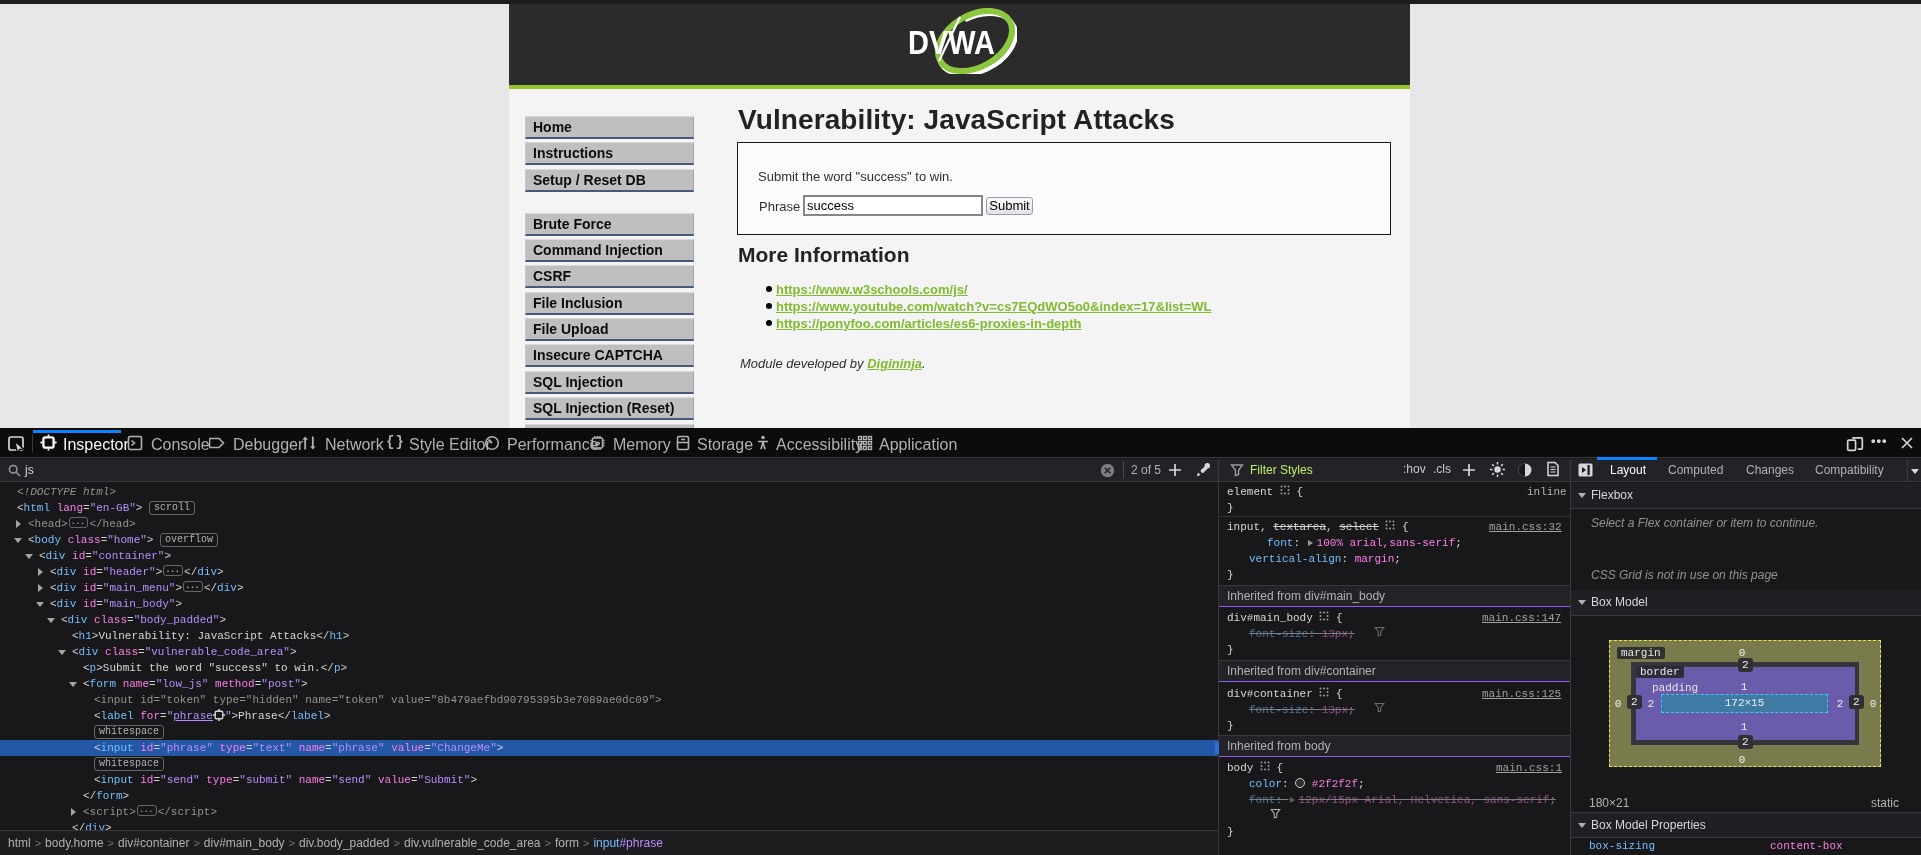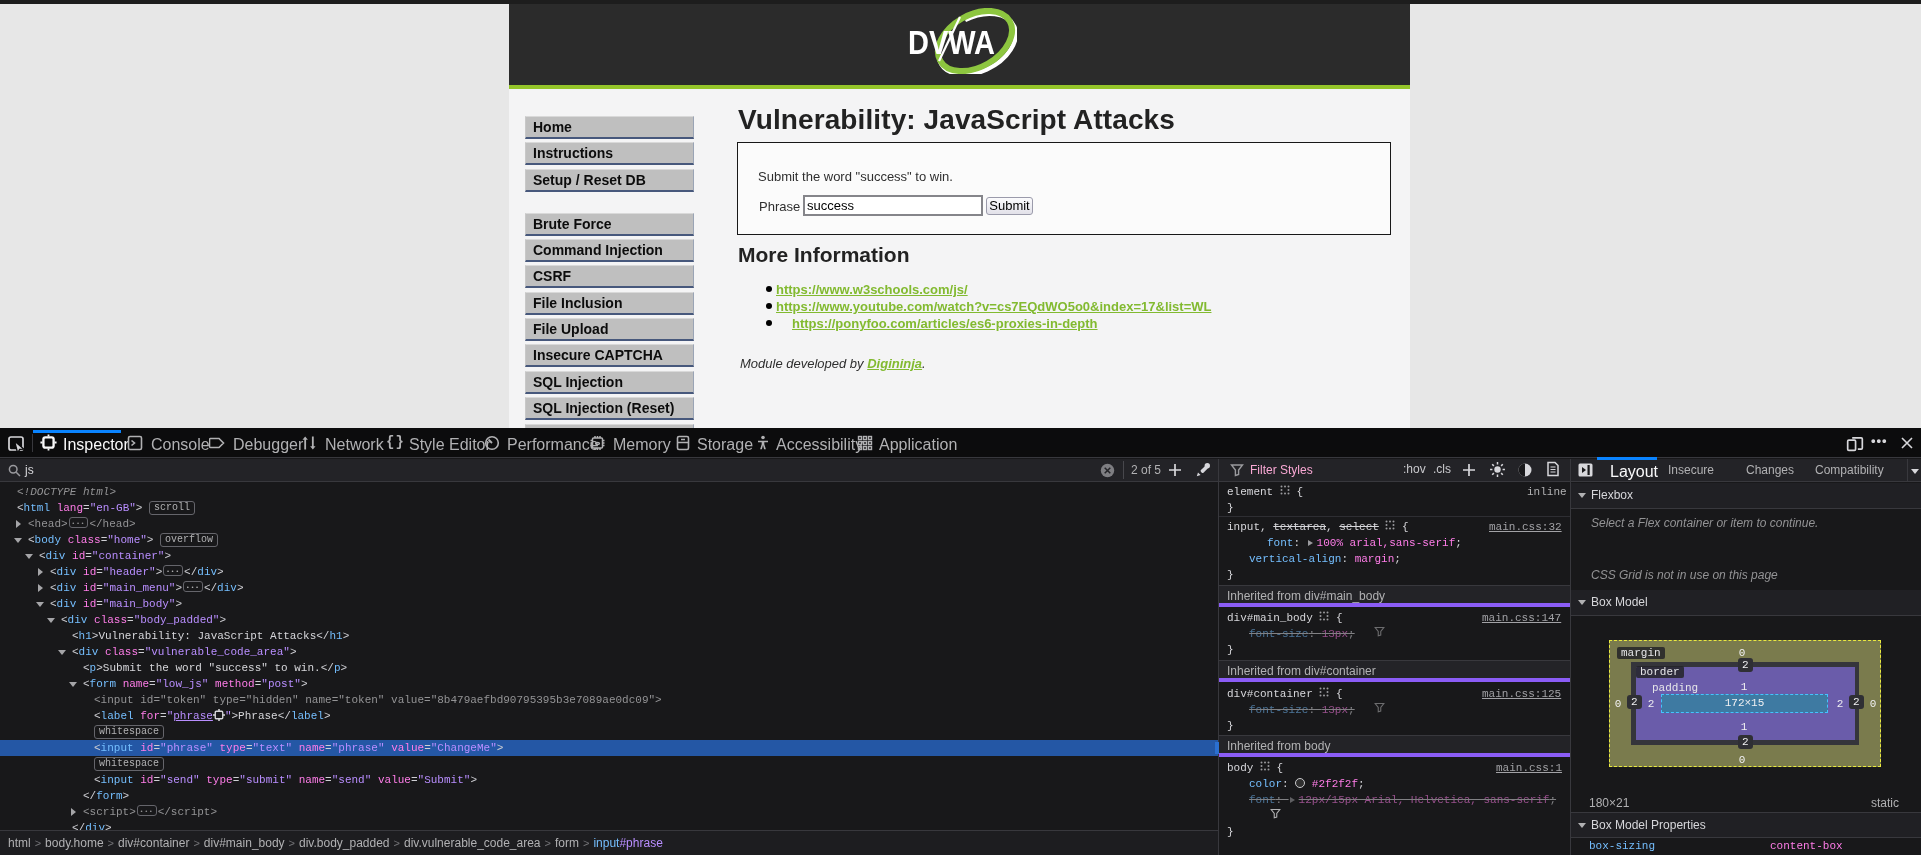--- a/index.html
+++ b/index.html
@@ -31,21 +31,21 @@
 .ml{position:absolute;left:0;width:1218px;height:16px;font-family:"Liberation Mono",monospace;font-size:11px;line-height:16px;white-space:pre;color:#cfcfd4}
 .t{color:#75bfff}.a{color:#ff7de9}.v{color:#b98eff}.dim,.dim *{color:#939395!important}
 .txt{color:#d7d7db}
 .bdg{display:inline-block;border:1px solid #65656b;border-radius:3px;padding:0 4px;color:#b1b1b3;font-size:10px;line-height:12px;height:14px;vertical-align:1px}
 .tri-d{position:absolute;width:0;height:0;border-left:4px solid transparent;border-right:4px solid transparent;border-top:5px solid #a5a5a8;margin-top:6px}
 .tri-r{position:absolute;width:0;height:0;border-top:4px solid transparent;border-bottom:4px solid transparent;border-left:5px solid #a5a5a8;margin-top:4px}
 #bcrumb{left:0;top:402px;width:1218px;height:25px;background:#1d1d20;border-top:1px solid #38383d;line-height:24px;white-space:nowrap}
 .bc{color:#b1b1b3;font-size:12px}.bsep{color:#737377;font-size:11px;padding:0 4px}
 
 .rline{position:absolute;font-family:"Liberation Mono",monospace;font-size:11px;line-height:16px;white-space:pre;color:#d7d7db}
-.rhdr{position:absolute;left:1219px;width:351px;height:22px;background:#232327;border-top:1px solid #38383d;border-bottom:4px solid #8b5cf6;color:#b1b1b3;font-size:12px;line-height:21px;padding-left:8px}
+.rhdr{position:absolute;left:1219px;width:351px;height:22px;background:#232327;border-top:1px solid #38383d;border-bottom:1px solid #8b5cf6;color:#b1b1b3;font-size:12px;line-height:21px;padding-left:8px}
 .pn{color:#75bfff}.pv{color:#ff7de9}
 .csslink{position:absolute;color:#a2a2a6;text-decoration:underline;font-family:"Liberation Mono",monospace;font-size:11px;line-height:16px}
 .strike{text-decoration:line-through}
 .dimp{opacity:.55}
 
 .lhdr{position:absolute;left:1571px;width:350px;height:26px;background:#202024;border-bottom:1px solid #38383d;color:#d7d7db;font-size:12px;line-height:25px;padding-left:20px}
 .lnote{position:absolute;left:1591px;color:#939395;font-style:italic;font-size:12px}
 .sel{background:#2457a5}
 .edots{font-size:6px;letter-spacing:1px;line-height:11px;height:11px;padding:0 2px;vertical-align:2px;margin:0 1px}
 .exp{display:inline-block;width:0;height:0;border-top:3px solid transparent;border-bottom:3px solid transparent;border-left:5px solid #9a9a9e;margin:0 4px 0 1px}
@@ -82,21 +82,21 @@
 <h1 class="vt">Vulnerability: JavaScript Attacks</h1>
 <div class="abs" id="fbox"></div>
 <div class="abs" style="left:758px;top:169px;font-size:13px;color:#2f2f2f">Submit the word "success" to win.</div>
 <div class="abs" style="left:759px;top:199px;font-size:13px;color:#2f2f2f">Phrase</div>
 <div class="abs" style="left:803px;top:195px;width:180px;height:21px;background:#fff;border:2px solid #85858a;padding:1px 2px;font-size:13px;color:#000;line-height:15px">success</div>
 <div class="abs" style="left:986px;top:197px;width:47px;height:18px;background:linear-gradient(#fbfbfd,#e2e1e9);border:1px solid #9b9bab;border-radius:3px;font-size:13px;color:#000;text-align:center;line-height:16px">Submit</div>
 <h2 class="mi">More Information</h2>
 <ul class="abs" style="left:740px;top:280px;list-style:none">
  <li style="height:17px"><span style="position:absolute;left:26px;top:6px;width:6px;height:6px;border-radius:50%;background:#000"></span><span class="lnk" style="margin-left:36px">https://www.w3schools.com/js/</span></li>
  <li style="height:17px"><span style="position:absolute;left:26px;top:23px;width:6px;height:6px;border-radius:50%;background:#000"></span><span class="lnk" style="margin-left:36px">https://www.youtube.com/watch?v=cs7EQdWO5o0&amp;index=17&amp;list=WL</span></li>
- <li style="height:17px"><span style="position:absolute;left:26px;top:40px;width:6px;height:6px;border-radius:50%;background:#000"></span><span class="lnk" style="margin-left:52px">https://ponyfoo.com/articles/es6-proxies-in-depth</span></li>
+ <li style="height:17px"><span style="position:absolute;left:26px;top:40px;width:6px;height:6px;border-radius:50%;background:#000"></span><span class="lnk" style="margin-left:36px">https://ponyfoo.com/articles/es6-proxies-in-depth</span></li>
 </ul>
 <div class="abs" style="left:740px;top:356px;font-size:13px;font-style:italic;color:#2f2f2f">Module developed by <span class="lnk" style="font-style:italic">Digininja</span>.</div>
 <div class="abs" id="dt">
 <div class="abs" id="dtbar"></div>
 <div class="abs" style="left:33px;top:2px;width:88px;height:3px;background:#0a84ff"></div>
 <svg class="abs" style="left:8px;top:7px" width="17" height="18" viewBox="0 0 17 18">
       <rect x="1" y="2" width="14" height="13" rx="2" fill="none" stroke="#d7d7db" stroke-width="1.7"></rect>
       <path d="M6.5 6L16 14.2l-4.3 .2-2.1 3.6z" fill="#d7d7db" stroke="#0c0c0d" stroke-width="1.4"></path>
     </svg>
 <div class="abs" style="left:32px;top:6px;width:1px;height:18px;background:#38383d"></div>
@@ -179,21 +179,21 @@
     </svg>
 <svg class="abs" style="left:1196px;top:34px" width="15" height="15" viewBox="0 0 15 15" fill="#d7d7db">
       <circle cx="11.3" cy="3.7" r="2.7"></circle>
       <rect x="4.2" y="5.6" width="8" height="3.6" rx="1.2" transform="rotate(-45 8.2 7.4)"></rect>
       <path d="M2 10.5l2.6 2.6-3.8 1.2z"></path>
     </svg>
 <div class="abs" id="rulebar"></div>
 <svg class="abs" style="left:1230px;top:35px" width="14" height="14" viewBox="0 0 14 14" fill="none" stroke="#9a9a9e" stroke-width="1.4">
       <path d="M1.5 2h11L8.6 7v4.5l-3.2 1V7z"></path>
     </svg>
-<div class="abs" style="left:1250px;top:35px;color:#f9a8d4;font-size:12px">Filter Styles</div>
+<div class="abs" style="left:1250px;top:35px;color:#bef264;font-size:12px">Filter Styles</div>
 <div class="abs" style="left:1403px;top:34px;color:#c8c8cc;font-size:12px">:hov</div>
 <div class="abs" style="left:1433px;top:34px;color:#c8c8cc;font-size:12px">.cls</div>
 <svg class="abs" style="left:1461px;top:34px" width="16" height="16" viewBox="0 0 16 16" stroke="#d7d7db" stroke-width="1.7">
       <path d="M8 2v12M2 8h12"></path>
     </svg>
 <svg class="abs" style="left:1489px;top:33px" width="17" height="17" viewBox="0 0 16 16" fill="#d7d7db">
       <circle cx="8" cy="8" r="3"></circle>
       <g stroke="#d7d7db" stroke-width="1.4">
         <path d="M8 1v2.2M8 12.8V15M1 8h2.2M12.8 8H15M3 3l1.6 1.6M11.4 11.4L13 13M13 3l-1.6 1.6M4.6 11.4L3 13"></path>
       </g>
@@ -206,22 +206,22 @@
       <path d="M2 1.5h7l3 3v10h-10z" fill="none"></path>
       <path d="M4.5 6h5M4.5 8.5h5M4.5 11h5" stroke-width="1.2"></path>
     </svg>
 <div class="abs" id="sidetabs"></div>
 <div class="abs" style="left:1597px;top:29px;width:60px;height:3px;background:#0a84ff"></div>
 <svg class="abs" style="left:1578px;top:35px" width="15" height="14" viewBox="0 0 15 14">
       <rect x="0.5" y="0.5" width="14" height="13" rx="1.5" fill="#d7d7db"></rect>
       <path d="M4 4l4 3-4 3z" fill="#18181a"></path>
       <rect x="9.5" y="2" width="2.2" height="10" fill="#18181a"></rect>
     </svg>
-<div class="abs" style="left:1610px;top:35px;color:#f9f9fa;font-size:16px">Layout</div>
-<div class="abs" style="left:1668px;top:35px;color:#b1b1b3;font-size:12px">Insecure</div>
+<div class="abs" style="left:1610px;top:35px;color:#f9f9fa;font-size:12px">Layout</div>
+<div class="abs" style="left:1668px;top:35px;color:#b1b1b3;font-size:12px">Computed</div>
 <div class="abs" style="left:1746px;top:35px;color:#b1b1b3;font-size:12px">Changes</div>
 <div class="abs" style="left:1815px;top:35px;color:#b1b1b3;font-size:12px">Compatibility</div>
 <div class="abs" style="left:1907px;top:31px;width:1px;height:23px;background:#38383d"></div>
 <div class="abs tri-d" style="left:1911px;top:9px;border-top-color:#d7d7db;margin-top:32px"></div>
 <div class="abs" id="vsep1"></div>
 <div class="abs" id="vsep2"></div>
 <div class="abs" id="markup">
 <div class="ml" style="top:2px;padding-left:17px"><span class="dim" style="font-style:italic">&lt;!DOCTYPE html&gt;</span></div>
 <div class="ml" style="top:18px;padding-left:17px">&lt;<span class="t">html</span> <span class="a">lang</span>=<span class="v">"en-GB"</span>&gt; <span class="bdg">scroll</span></div>
 <div class="ml dim" style="top:34px;padding-left:28px"><span class="tri-r" style="left:16px"></span>&lt;head&gt;<span class="bdg edots">•••</span>&lt;/head&gt;</div>

